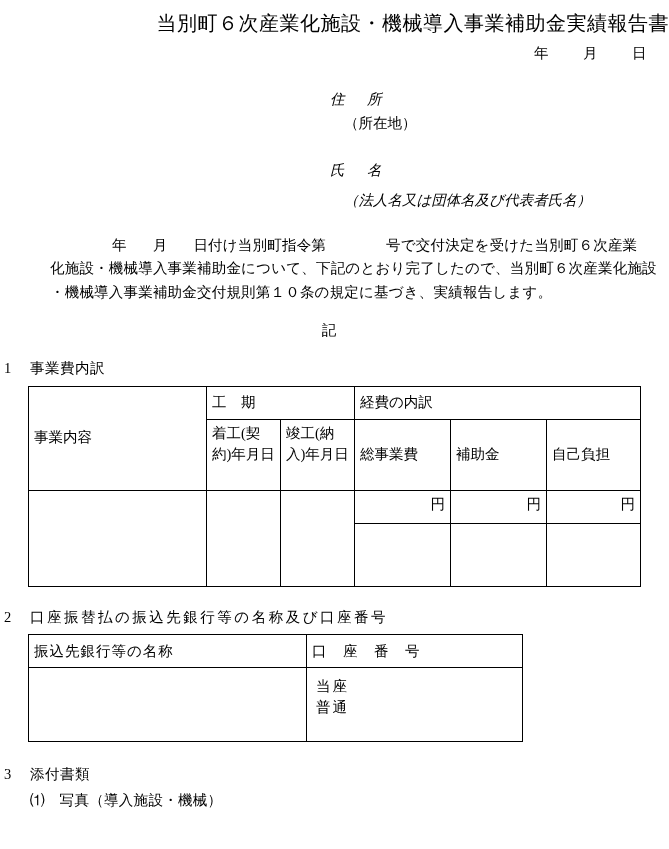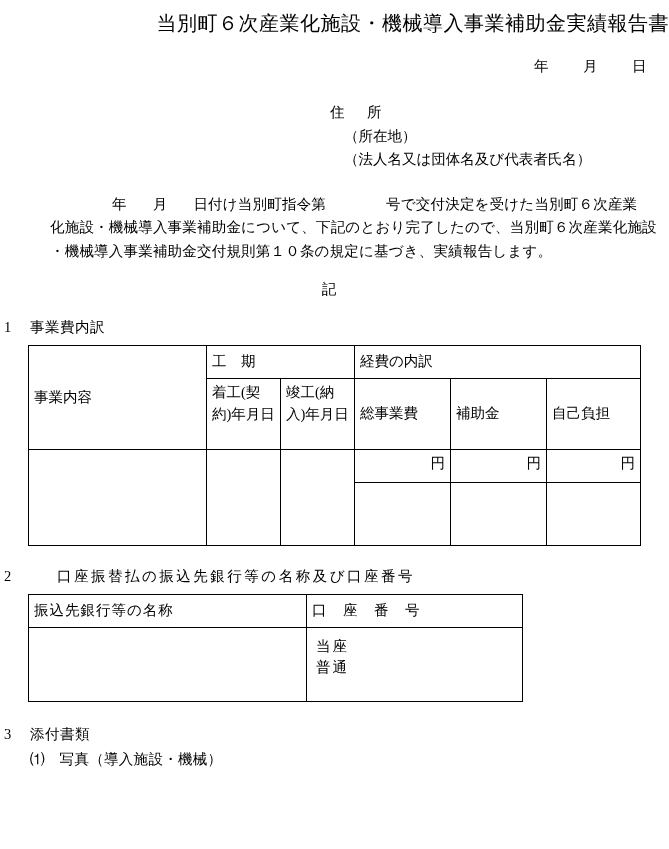--- a/index.html
+++ b/index.html
@@ -24,21 +24,21 @@
     padding: 0;
   }
   .doc-title {
     text-align: right;
     font-size: 20px;
     letter-spacing: 0.5px;
     margin-top: 8px;
     white-space: nowrap;
   }
   .date-line {
-    margin-top: 18px;
+    margin-top: 5px;
     padding-right: 22px;
     text-align: right;
     letter-spacing: 0.5px;
   }
   .date-line span.gap {
     display: inline-block;
     width: 34px;
   }
   .addressee-row {
     margin-top: 24px;
@@ -48,28 +48,29 @@
   }
   .addressee-row .name {
     letter-spacing: 1px;
   }
   .addressee-row .sama {
     margin-left: 150px;
     letter-spacing: 1px;
   }
   .block-indent {
     padding-left: 330px;
+    font-style: italic;
   }
   .field-label {
     letter-spacing: 4px;
   }
   .addr-1 { margin-top: 24px; }
   .addr-2 { margin-top: 2px; padding-left: 344px; }
   .name-1 { margin-top: 26px; }
-  .name-2 { margin-top: 2px; padding-left: 344px; }
+  .name-2 { margin-top: 8px; padding-left: 344px; font-style: italic; }
 
   .body-para {
     margin-top: 22px;
     padding: 0 6px 0 10px;
     text-align: justify;
     line-height: 1.62;
     letter-spacing: 0.2px;
     margin-left: 40px;
   }
   .body-para .indent {
@@ -89,21 +90,21 @@
   .section-head {
     margin-top: 16px;
     padding-left: 4px;
     letter-spacing: 0.5px;
   }
   .section-head .num {
     display: inline-block;
     width: 26px;
   }
   .section-head.wide .num { display: inline-block; width: 26px; }
-  .section-head .txt-wide { letter-spacing: 2.5px; margin-left: 27px; }
+  .section-head .txt-wide { letter-spacing: 2.5px; }
 
   table {
     border-collapse: collapse;
     margin-left: 28px;
     margin-top: 6px;
     table-layout: fixed;
   }
   table td, table th {
     border: 1px solid #000000;
     font-weight: normal;
@@ -156,20 +157,23 @@
   </div>
 
 
   <div class="block-indent addr-1">
     <span class="field-label">住　所</span>
   </div>
   <div class="addr-2">
     <span>（所在地）</span>
   </div>
 
+  <div class="block-indent name-1">
+    <span class="field-label">氏　名</span>
+  </div>
   <div class="name-2">
     <span>（法人名又は団体名及び代表者氏名）</span>
   </div>
 
   <div class="body-para">
     <span class="indent"></span><span>年</span><span class="sp-sm"></span><span>月</span><span class="sp-sm"></span><span>日付け当別町指令第</span><span class="sp-md"></span><span>号で交付決定を受けた当別町６次産業</span><br>
     <span>化施設・機械導入事業補助金について、下記のとおり完了したので、当別町６次産業化施設</span><br>
     <span>・機械導入事業補助金交付規則第１０条の規定に基づき、実績報告します。</span>
   </div>
 

